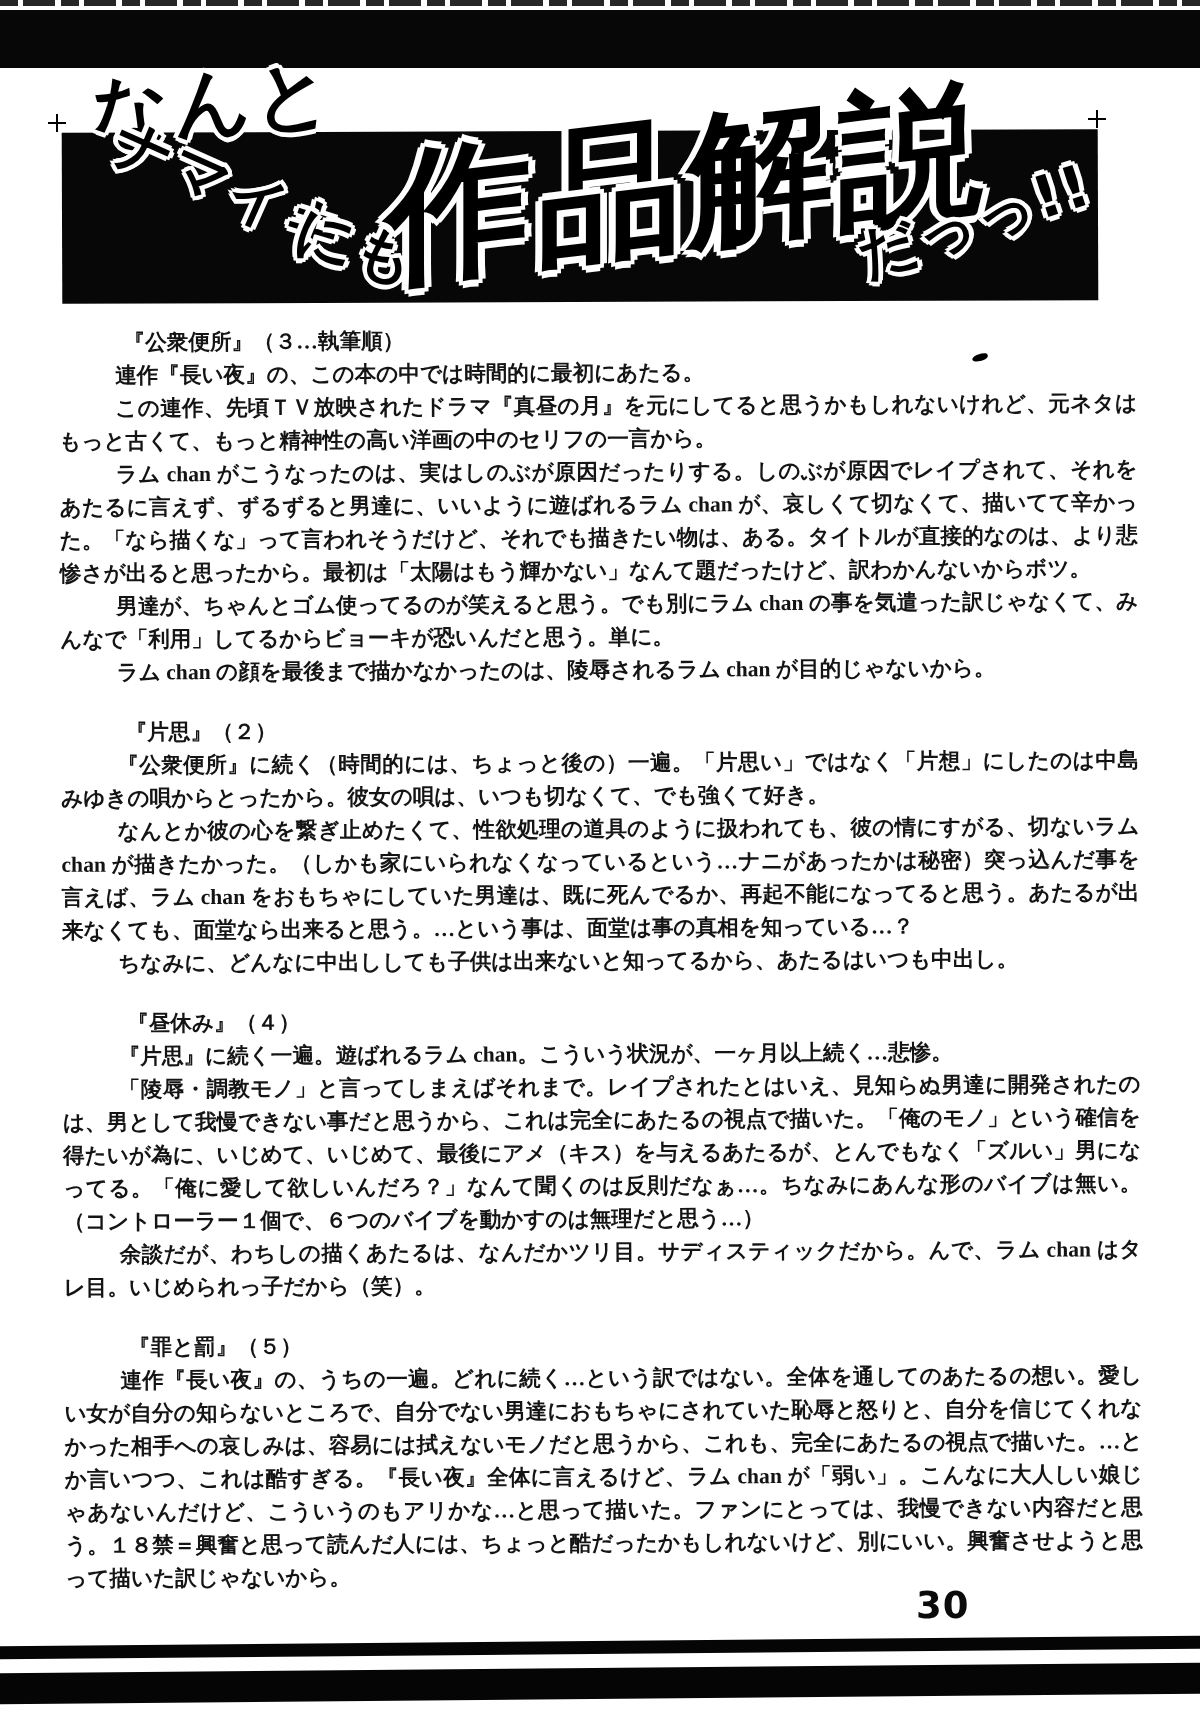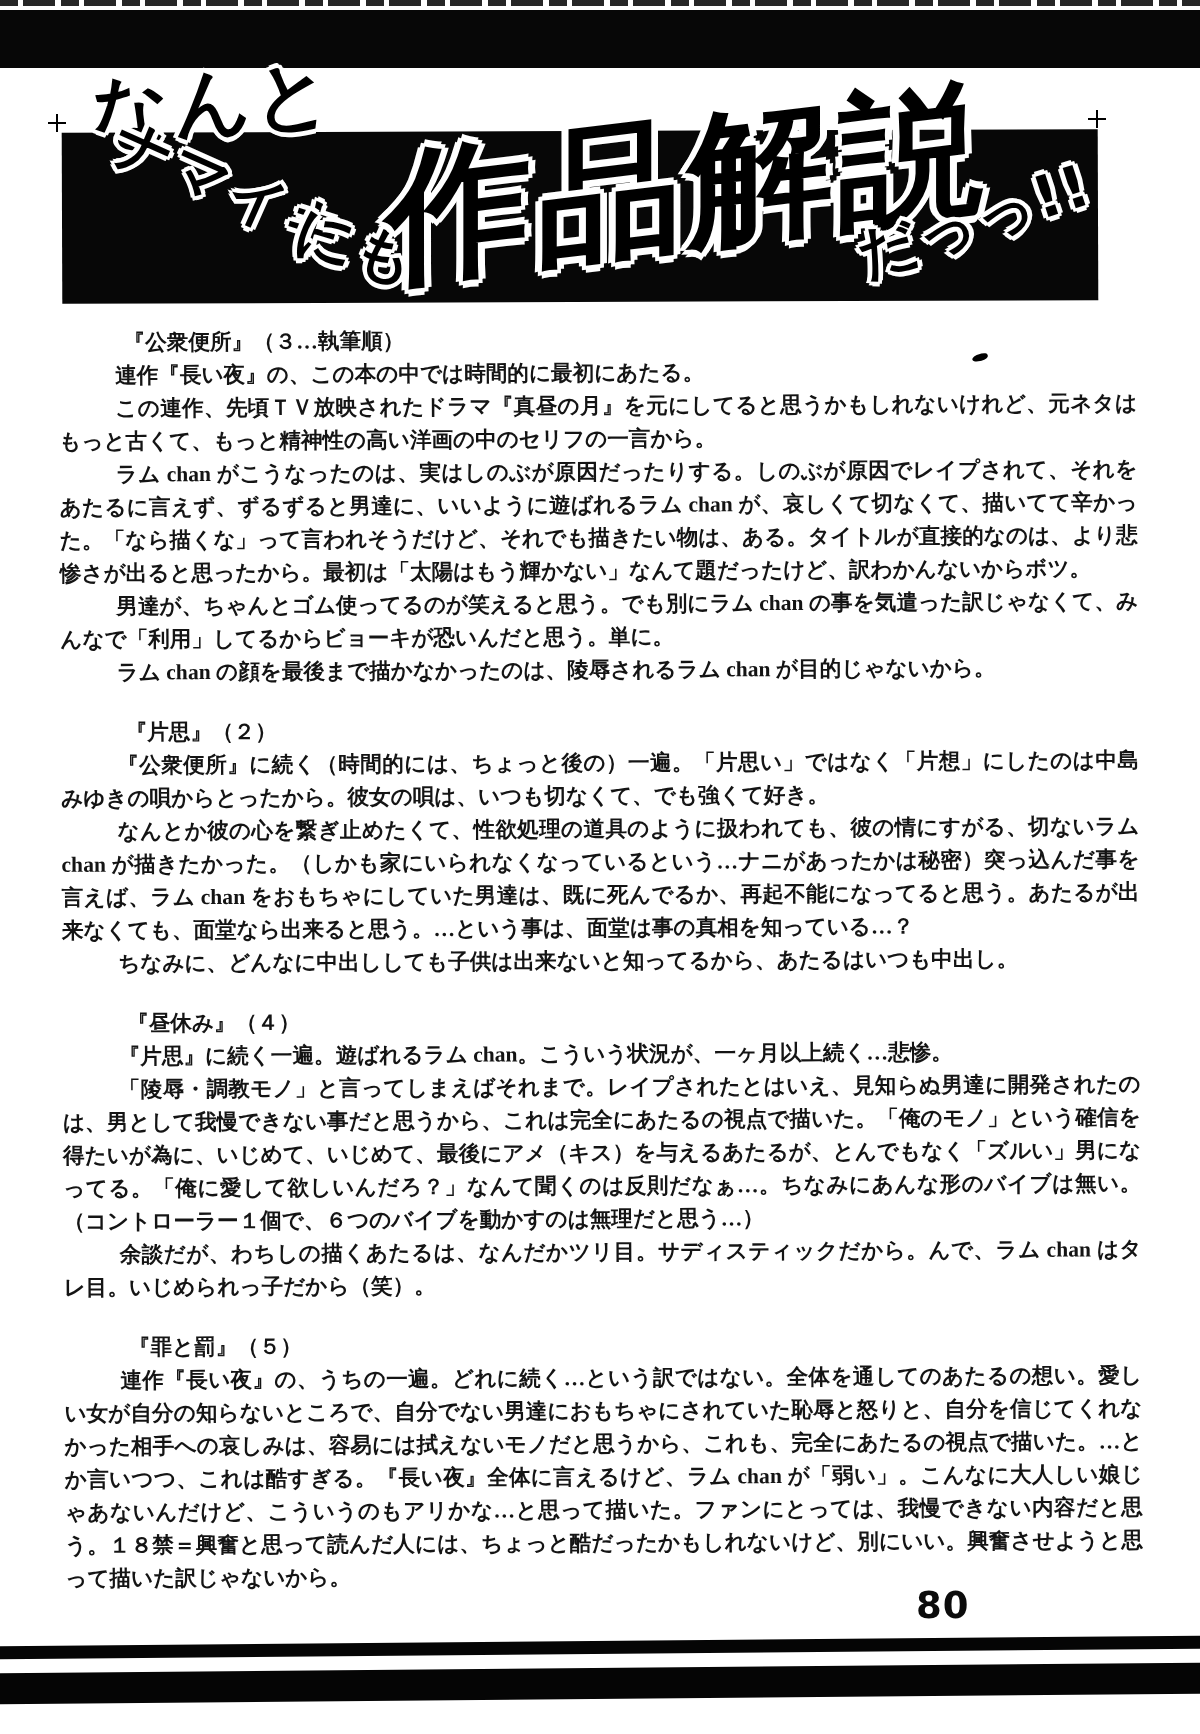--- a/index.html
+++ b/index.html
@@ -142,18 +142,18 @@
       <p class="para">余談だが、わちしの描くあたるは、なんだかツリ目。サディスティックだから。んで、ラム chan はタレ目。いじめられっ子だから（笑）。</p>
     </section>
 
     <section>
       <p class="sec-title">『罪と罰』（５）</p>
       <p class="para">連作『長い夜』の、うちの一遍。どれに続く…という訳ではない。全体を通してのあたるの想い。愛しい女が自分の知らないところで、自分でない男達におもちゃにされていた恥辱と怒りと、自分を信じてくれなかった相手への哀しみは、容易には拭えないモノだと思うから、これも、完全にあたるの視点で描いた。…とか言いつつ、これは酷すぎる。『長い夜』全体に言えるけど、ラム chan が「弱い」。こんなに大人しい娘じゃあないんだけど、こういうのもアリかな…と思って描いた。ファンにとっては、我慢できない内容だと思う。１８禁＝興奮と思って読んだ人には、ちょっと酷だったかもしれないけど、別にいい。興奮させようと思って描いた訳じゃないから。</p>
     </section>
 
   </div>
 
-  <div class="page-number">80</div>
+  <div class="page-number">30</div>
 
   <div class="bar bar-thin"></div>
   <div class="bar bar-thick"></div>
 
 </div>
 
 </body></html>

